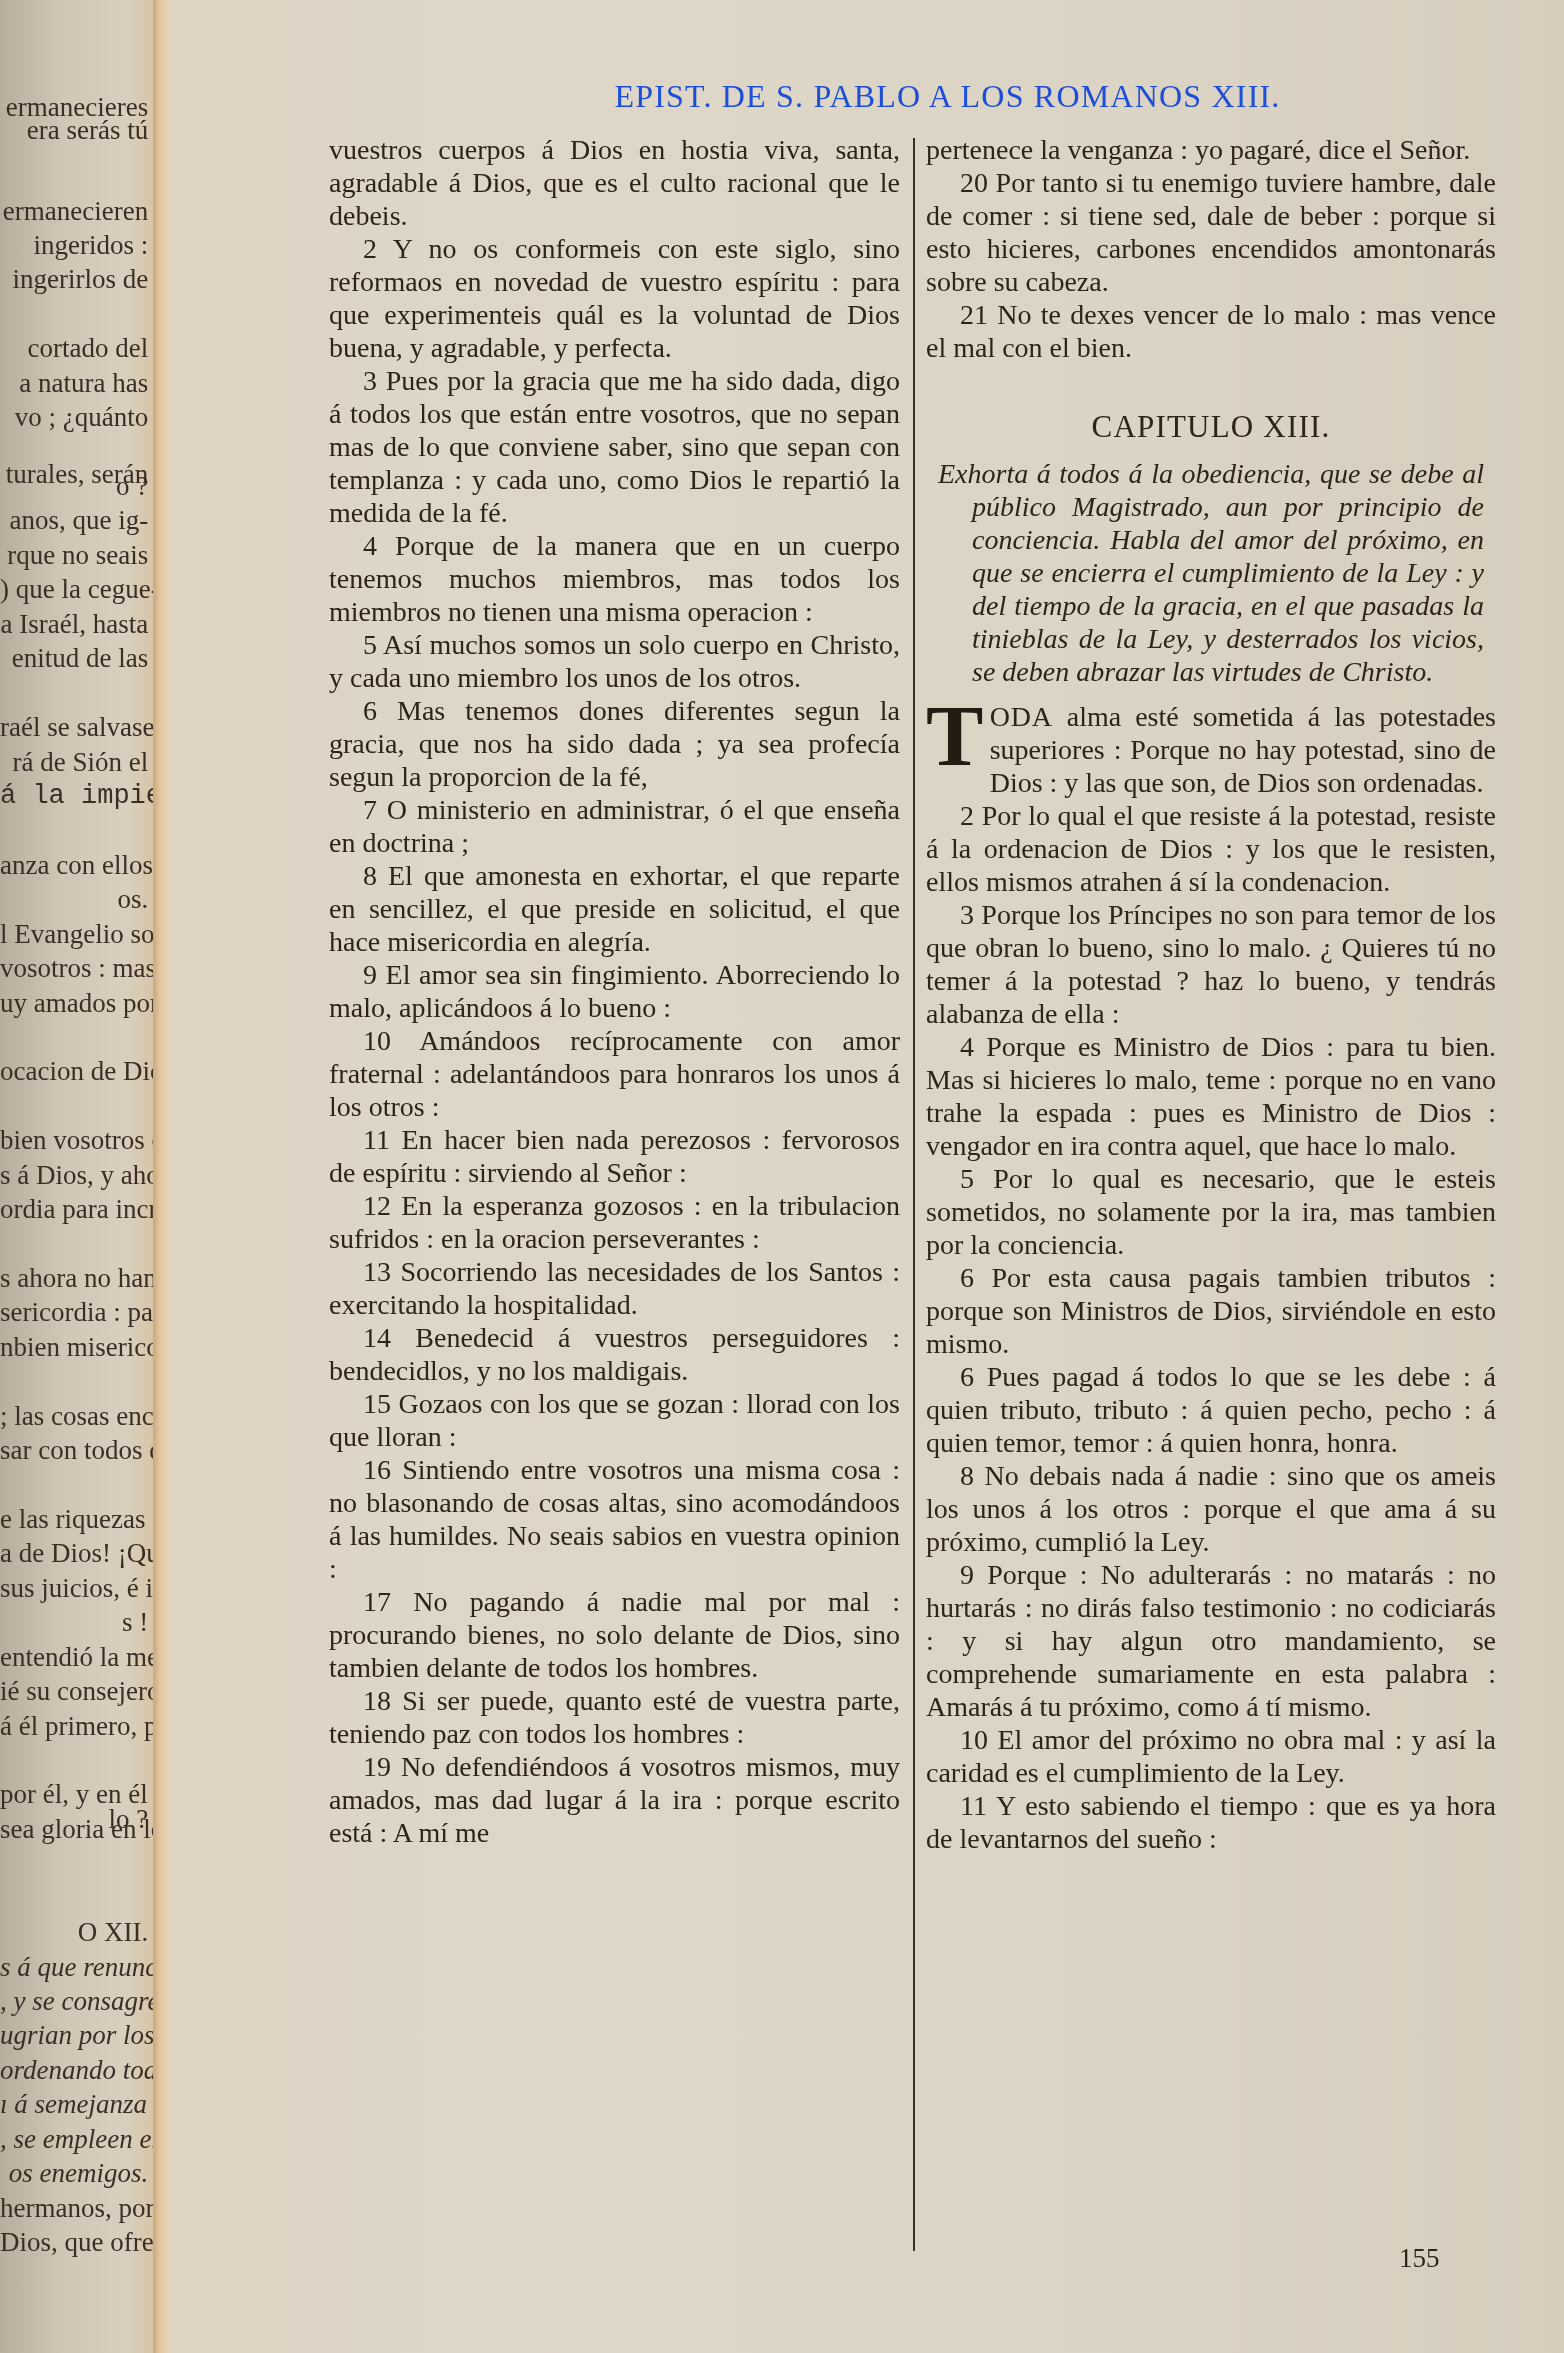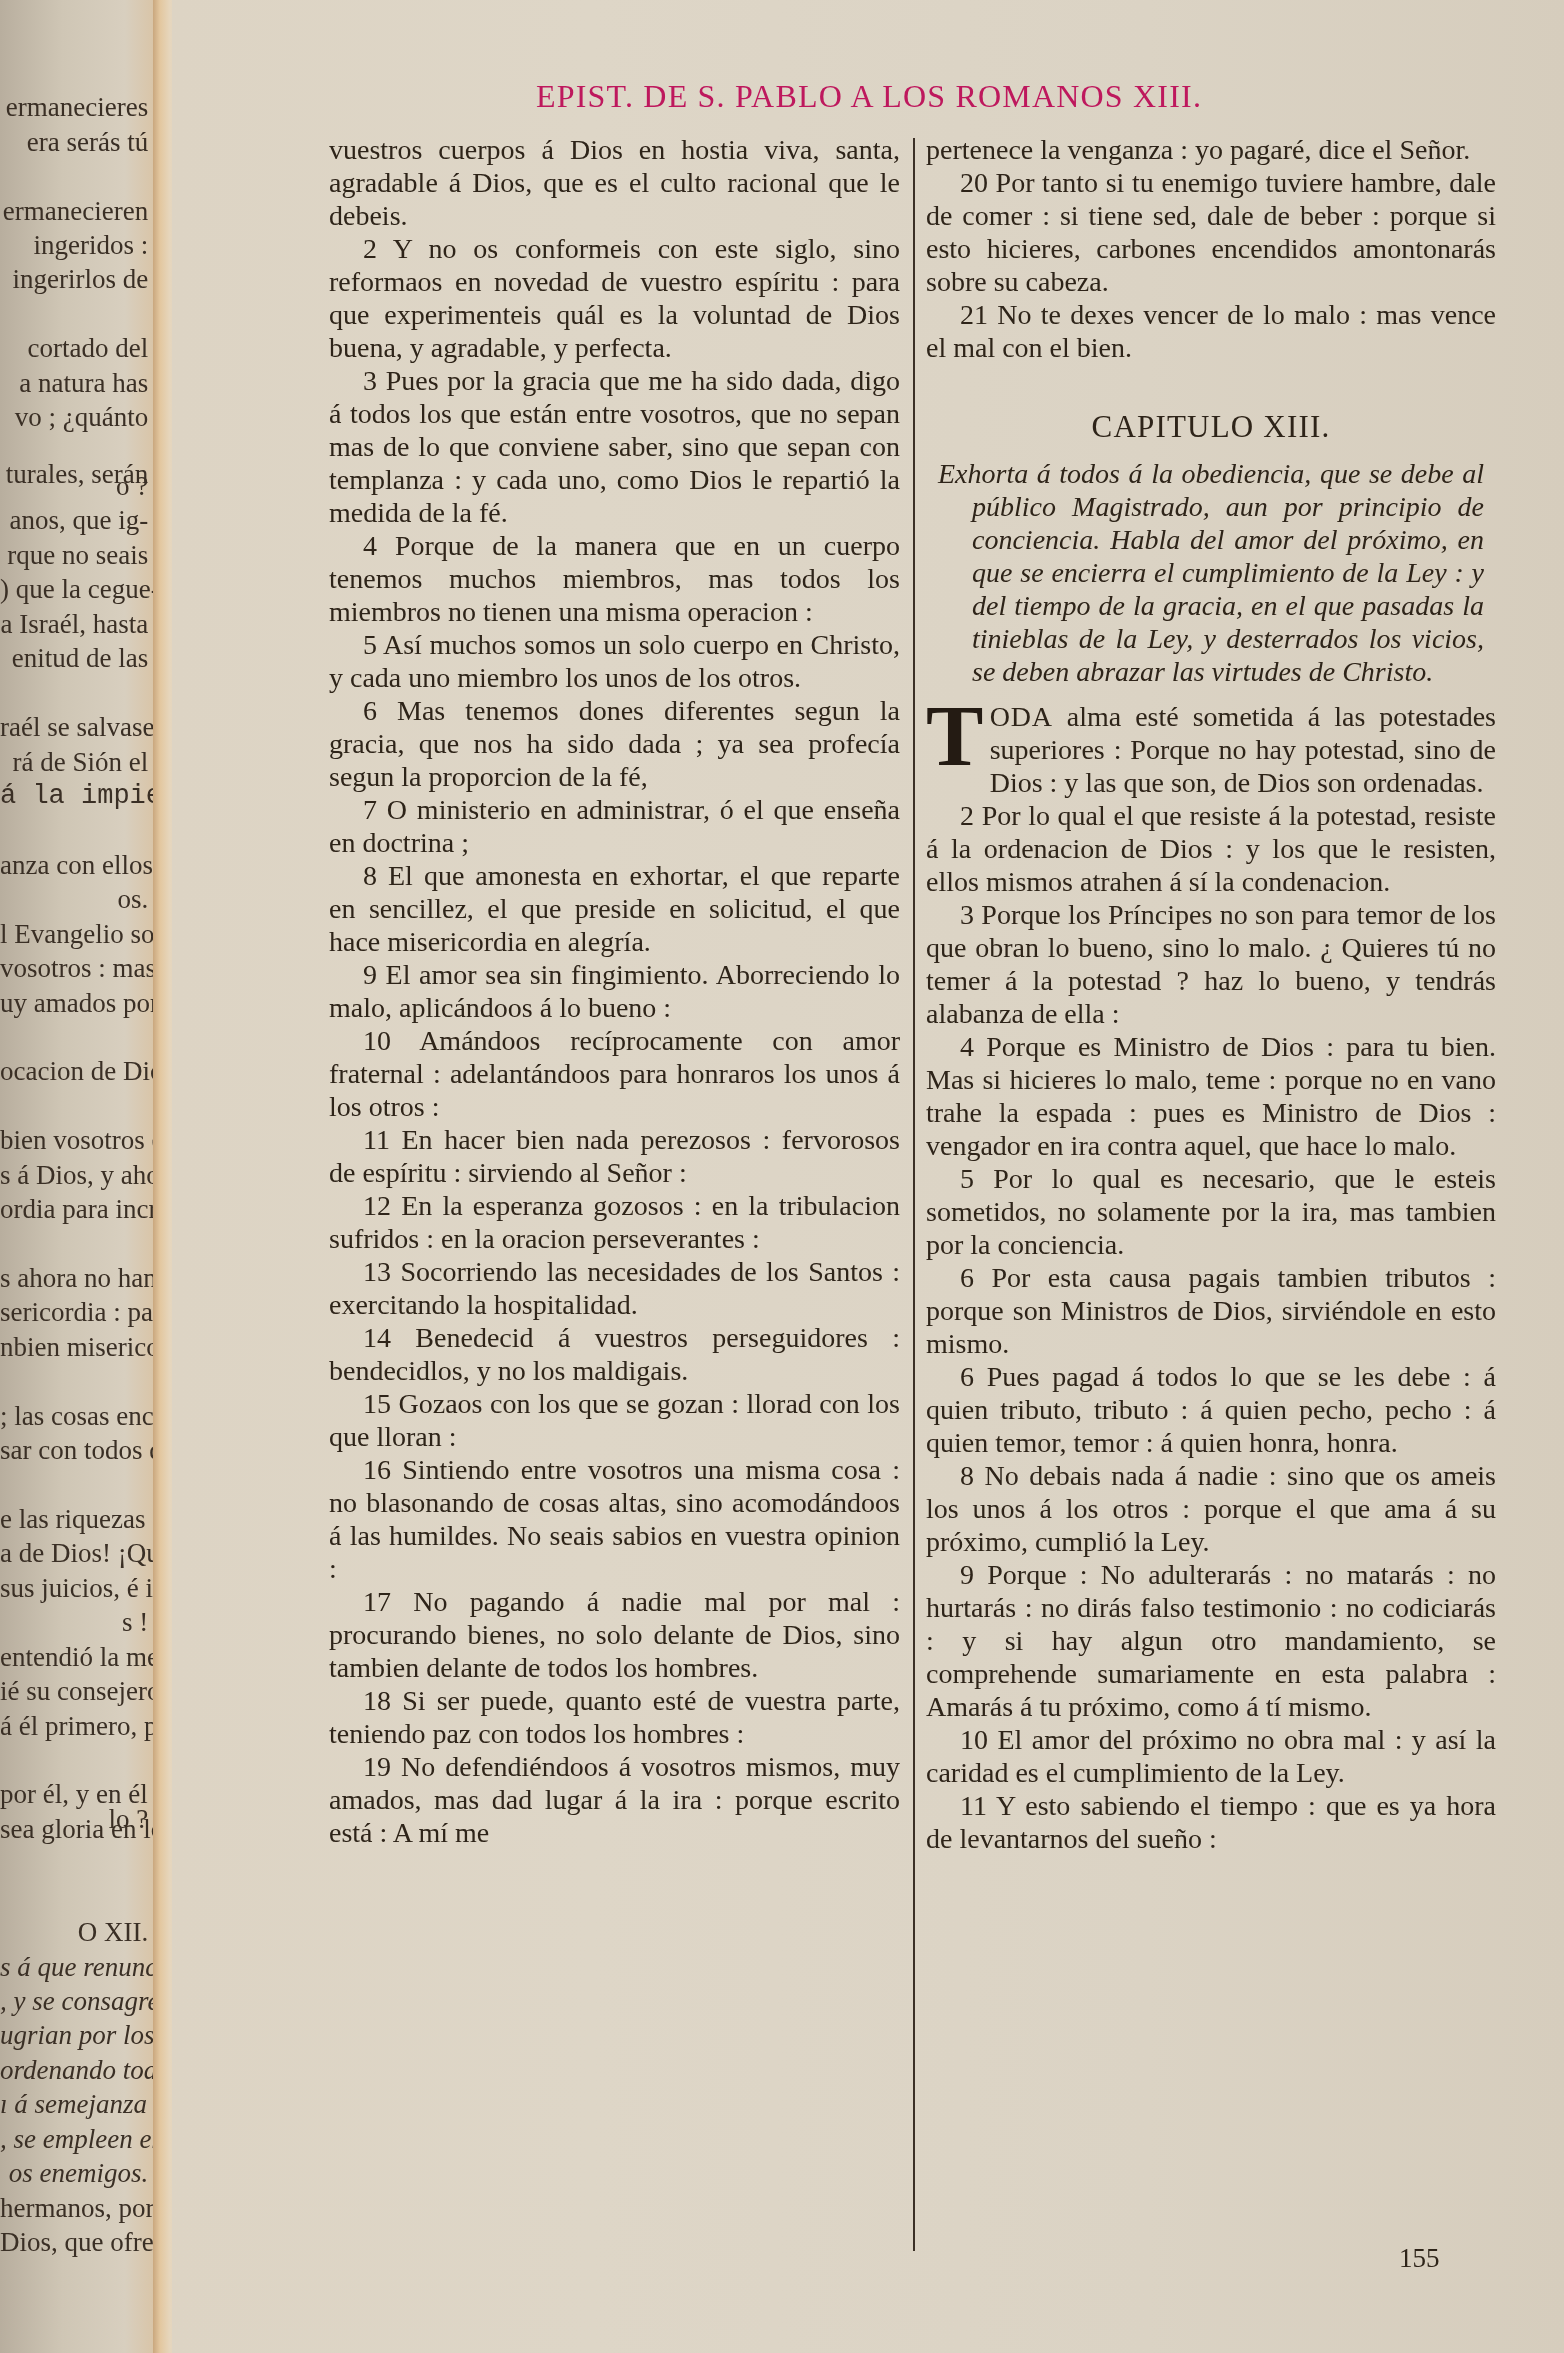--- a/index.html
+++ b/index.html
@@ -23,22 +23,22 @@
   .left-page .frag.it { font-style:italic; }
   .gutter {
     position:absolute; left:153px; top:0; width:28px; height:2354px;
     background:linear-gradient(90deg,#c9a77e 0%,#e3c79f 25%,#e6d6bd 60%,#dcd3c2 100%);
   }
   .page {
     position:absolute; left:172px; top:0; width:1393px; height:2354px;
     background:linear-gradient(90deg,#ddd4c4 0%,#ded6c7 30%,#dbd3c4 70%,#d6cdbd 100%);
   }
   .running-head {
-    position:absolute; left:536px; top:78px; width:767px;
-    font-size:32px; letter-spacing:1.2px; color:#be185d;
+    position:absolute; left:564px; top:78px; width:767px;
+    font-size:32px; letter-spacing:1.2px; color:#1d4ed8;text-align:center;
   }
   .col {
     position:absolute; top:133px;
     font-size:28px; line-height:33px; text-align:justify;
   }
   .col-left  { left:329px; width:571px; }
   .col-right { left:926px; width:570px; }
   .col-rule {
     position:absolute; left:913px; top:138px; width:2.3px; height:2113px;
     background:#3b3026;
@@ -61,21 +61,21 @@
   .smallcaps { letter-spacing:0.8px; }
   .page-number {
     position:absolute; left:1399px; top:2243px; font-size:27px;
   }
 </style>
 </head>
 <body>
 
 <div class="left-page" id="left-page">
     <div class="frag" style="top: 92px;">ermanecieres</div>
-    <div class="frag" style="top: 127px;">era serás tú</div>
+    <div class="frag" style="top: 115px;">era serás tú</div>
     <div class="frag" style="top: 161px;"></div>
     <div class="frag" style="top: 196px;">ermanecieren</div>
     <div class="frag" style="top: 230px;">ingeridos :</div>
     <div class="frag" style="top: 264px;">ingerirlos de</div>
     <div class="frag" style="top: 299px;"></div>
     <div class="frag" style="top: 333px;">cortado del</div>
     <div class="frag" style="top: 368px;">a natura has</div>
     <div class="frag" style="top: 402px;">vo ; ¿quánto</div>
     <div class="frag" style="top: 421px; margin-top: 38px;">turales, serán</div>
     <div class="frag" style="top: 471px;">o ?</div>

